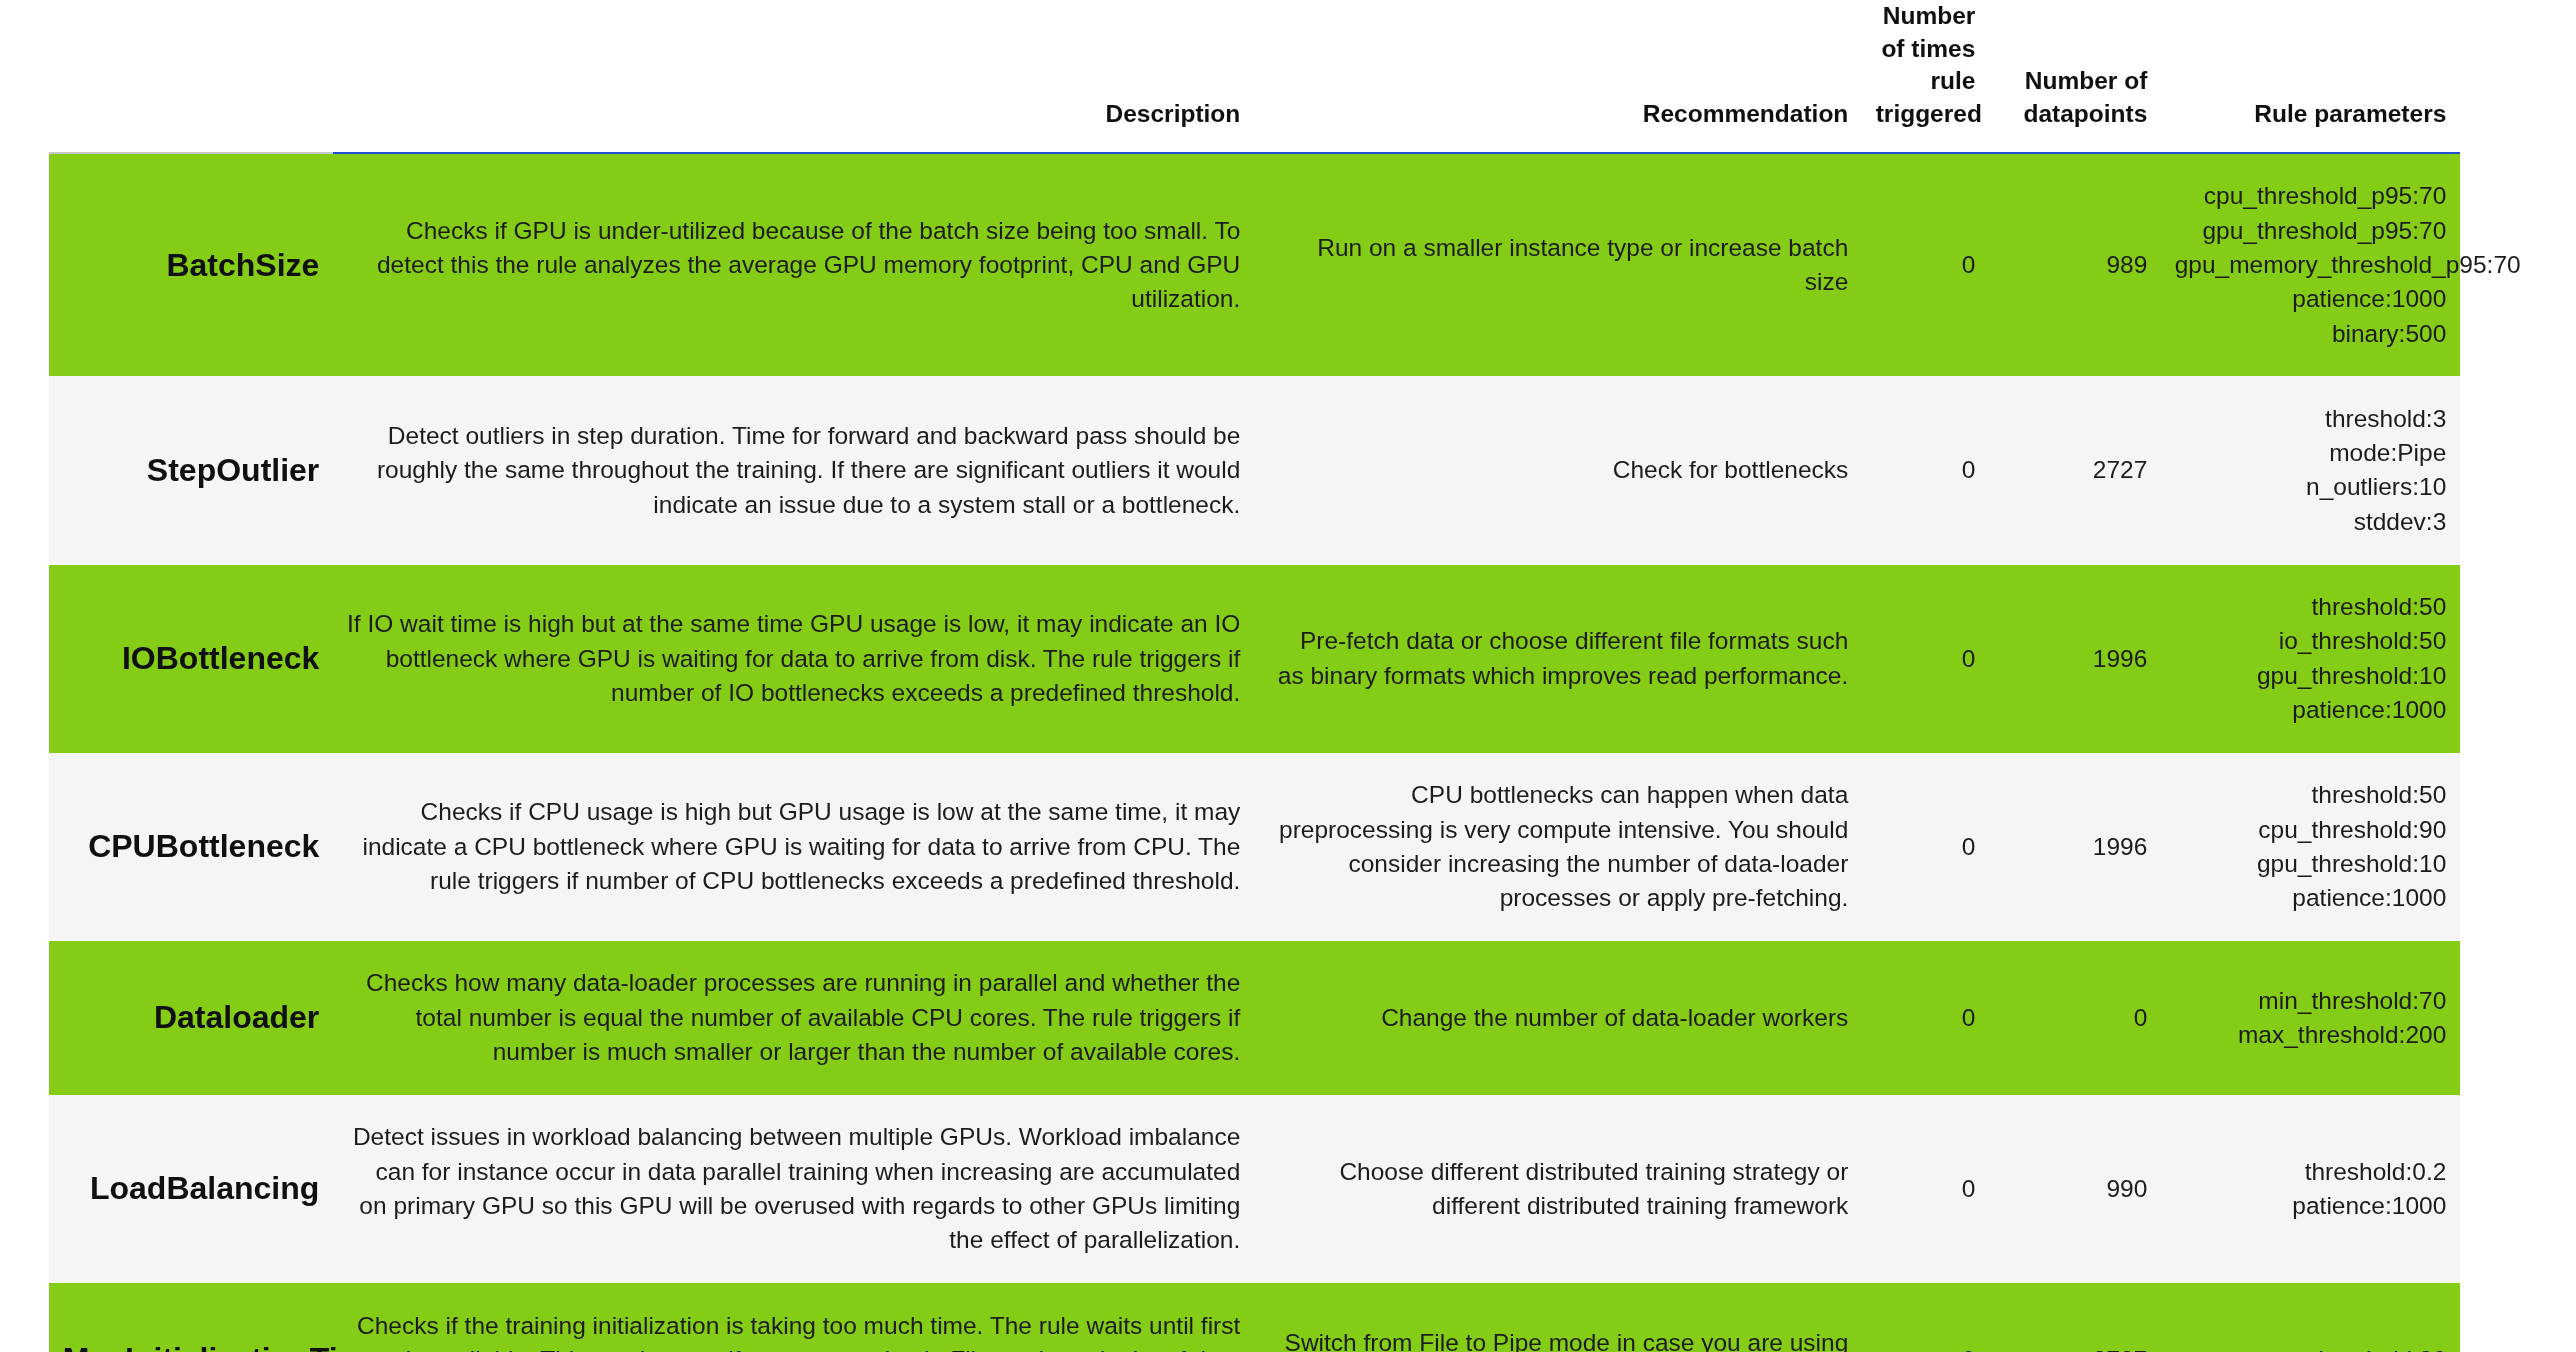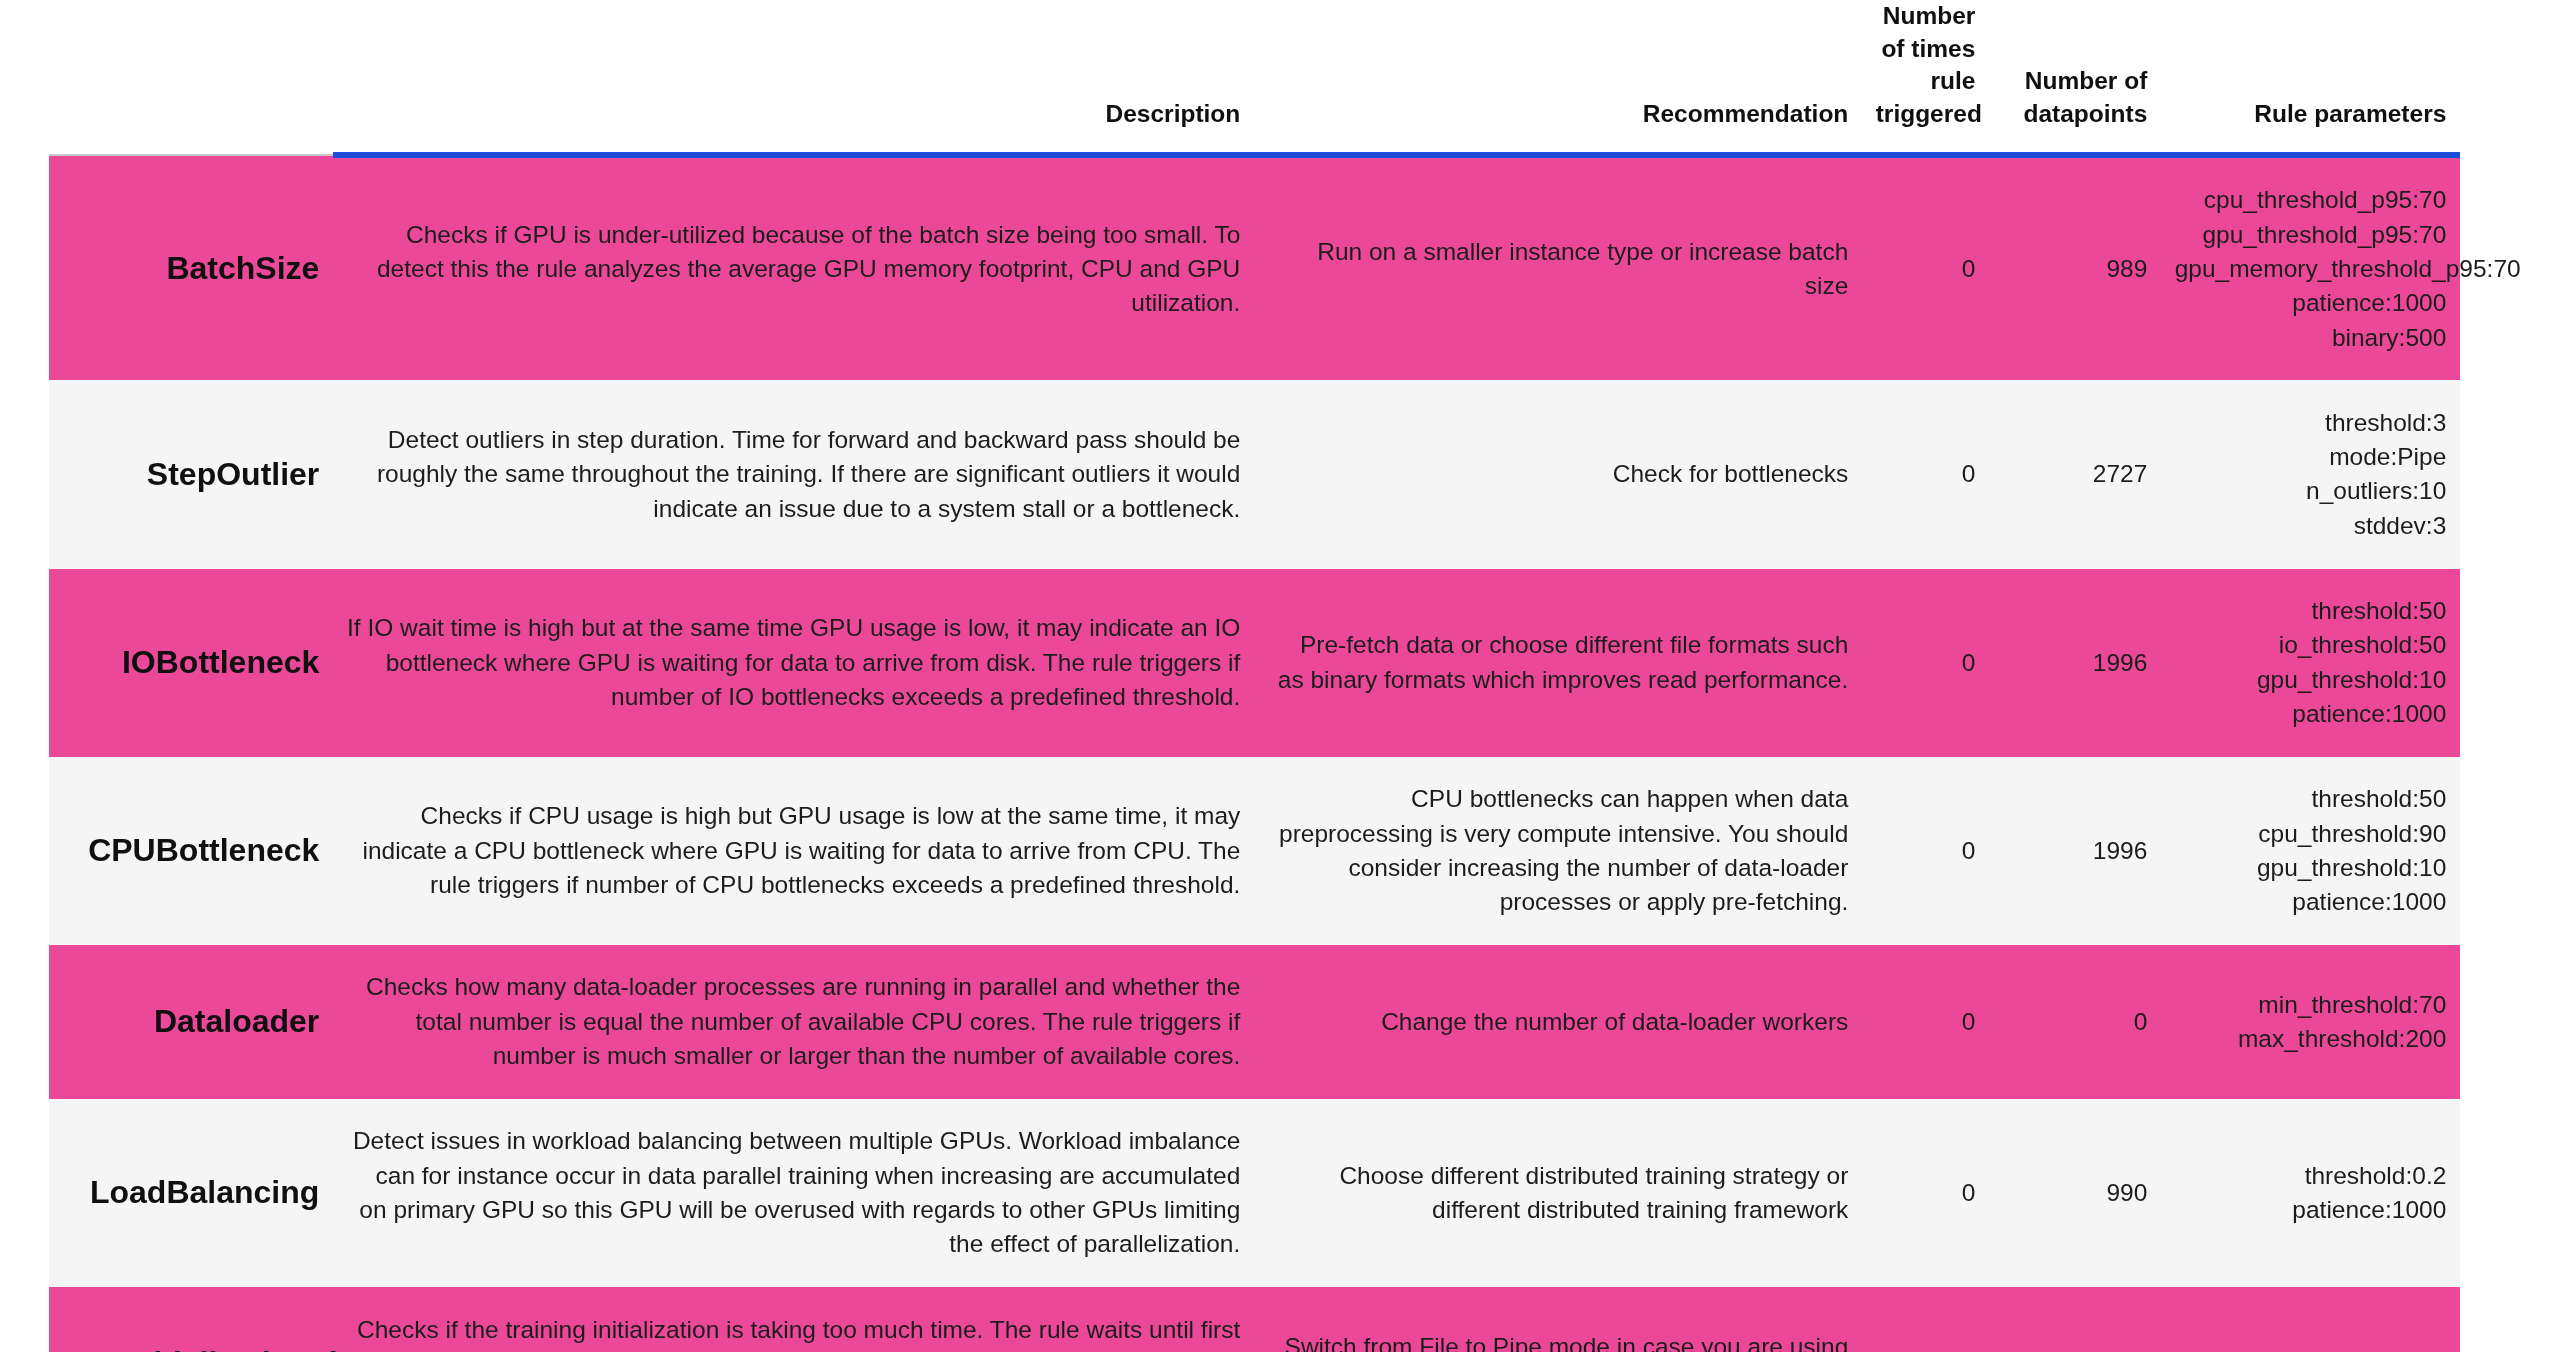--- a/index.html
+++ b/index.html
@@ -28,21 +28,21 @@
     table-layout: fixed;
     font-size: 24.5px;
   }
 
   table.rules-table thead th {
     font-weight: bold;
     text-align: right;
     vertical-align: bottom;
     padding: 0 13.7px 21.6px 13.7px;
     line-height: 1.33;
-    border-bottom: 6px solid #1d4ed8;
+    border-bottom: 2px solid #1d4ed8;
     color: #101010;
     font-size: 24.5px;
     white-space: normal;
   }
 
   table.rules-table thead th.corner-cell {
     border-bottom: 2px solid #c9c9c9;
   }
 
   table.rules-table tbody td {
@@ -61,21 +61,21 @@
     padding: 25.5px 13.7px;
     color: #101010;
     font-size: 32px;
     white-space: nowrap;
   }
 
   table.rules-table tbody tr.odd-row > * {
     background: #f5f5f5;
   }
   table.rules-table tbody tr.even-row > * {
-    background: #ec4899;
+    background: #84cc16;
   }
 
   
   col.c-index   { width: 284px; }
   col.c-desc    { width: 921px; }
   col.c-recomm  { width: 608px; }
   col.c-times   { width: 127px; }
   col.c-points  { width: 172px; }
   col.c-params  { width: 299px; }
 

